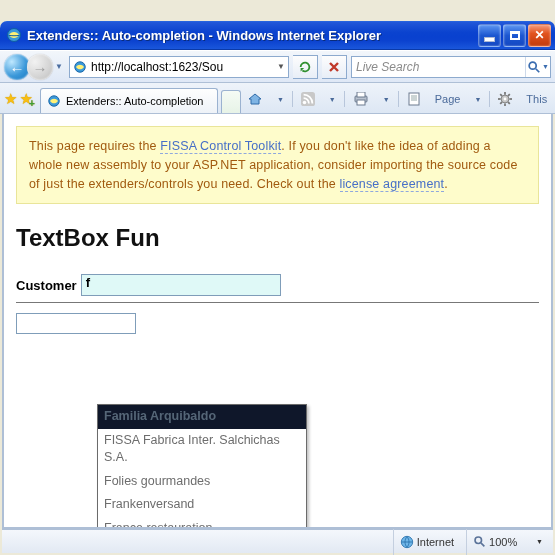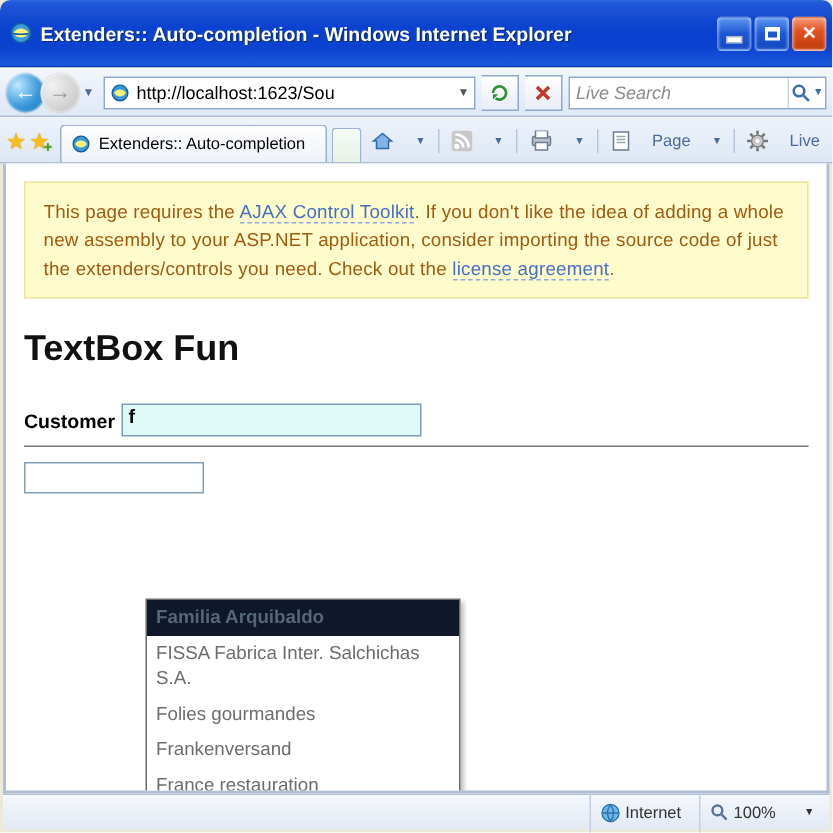--- a/index.html
+++ b/index.html
@@ -15,31 +15,32 @@
   .window {
     width: 555px;
     height: 555px;
     background: #ece9d8;
     display: flex;
     flex-direction: column;
     box-sizing: border-box;
   }
   
   .titlebar {
-    height: 45px;
+    height: 29px;
     background: linear-gradient(to bottom, #2a6bdf 0%, #2259db 4%, #1f55d7 8%, #0b43cf 40%, #0941cf 55%, #0b42cf 70%,  #1a57db 100%);
     display: flex;
     align-items: center;
     color: #fff;
     border-top-left-radius: 7px;
     border-top-right-radius: 7px;
     padding: 0 4px 0 6px;
     box-sizing: border-box;
     position: relative;
     border-bottom: 1px solid #0a3aa9;
+    margin-top: 21px;
   }
   .titlebar .app-icon {
     width: 16px; height: 16px; margin-right: 5px;
     display: flex; align-items: center; justify-content: center;
   }
   .titlebar .app-icon svg { width:16px; height:16px; }
   .titlebar .title-text {
     font-size: 13px;
     font-weight: bold;
     text-shadow: 1px 1px 0 #0a2c7a;
@@ -101,21 +102,21 @@
   .nav-drop {
     width:12px; display:flex; justify-content:center; color:#4b6da0; font-size:8px;
   }
   .addr-box, .search-box {
     height: 22px; background:#fff;
     border:1px solid #8daace;
     display:flex; align-items:center;
     box-sizing:border-box;
   }
   .addr-box { flex: 1; }
-  .search-box { width: 172px; }
+  .search-box { width: 200px; }
   .addr-icon, .mini-icon {
     width:20px; height:20px; display:flex; align-items:center; justify-content:center;
     font-size:12px;
   }
   .addr-text {
     flex:1; overflow:hidden; white-space:nowrap; font-size:12px; color:#000;
     padding-left:1px;
   }
   .addr-drop { width:14px; text-align:center; color:#555; font-size:8px; }
   .addr-side-btn {
@@ -374,32 +375,32 @@
               <line x1="8" y1="0" x2="8" y2="3"></line>
               <line x1="8" y1="13" x2="8" y2="16"></line>
               <line x1="0" y1="8" x2="3" y2="8"></line>
               <line x1="13" y1="8" x2="16" y2="8"></line>
               <line x1="2.5" y1="2.5" x2="4.5" y2="4.5"></line>
               <line x1="11.5" y1="11.5" x2="13.5" y2="13.5"></line>
               <line x1="13.5" y1="2.5" x2="11.5" y2="4.5"></line>
               <line x1="4.5" y1="11.5" x2="2.5" y2="13.5"></line>
             </g>
           </svg>
-        <span>Live</span>
+        <span>This</span>
           <span class="tiny-drop">▼</span>
       </div>
       <div class="sep"></div>
       <span class="chevron">»</span>
     </div>
   </div>
 
   <div class="content-wrap">
     <div class="content">
       <div class="notice">
-        <span>This page requires the </span><a href="#">AJAX Control Toolkit</a><span>. If you don't like the idea of adding a whole new assembly to your ASP.NET application, consider importing the source code of just the extenders/controls you need. Check out the </span><a href="#">license agreement</a><span>.</span>
+        <span>This page requires the </span><a href="#">FISSA Control Toolkit</a><span>. If you don't like the idea of adding a whole new assembly to your ASP.NET application, consider importing the source code of just the extenders/controls you need. Check out the </span><a href="#">license agreement</a><span>.</span>
       </div>
 
       <h1 class="page-h">TextBox Fun</h1>
 
       <div class="form-row">
         <span>Customer</span>
         <div class="tb">
           <span class="typed">f</span>
         </div>
       </div>

